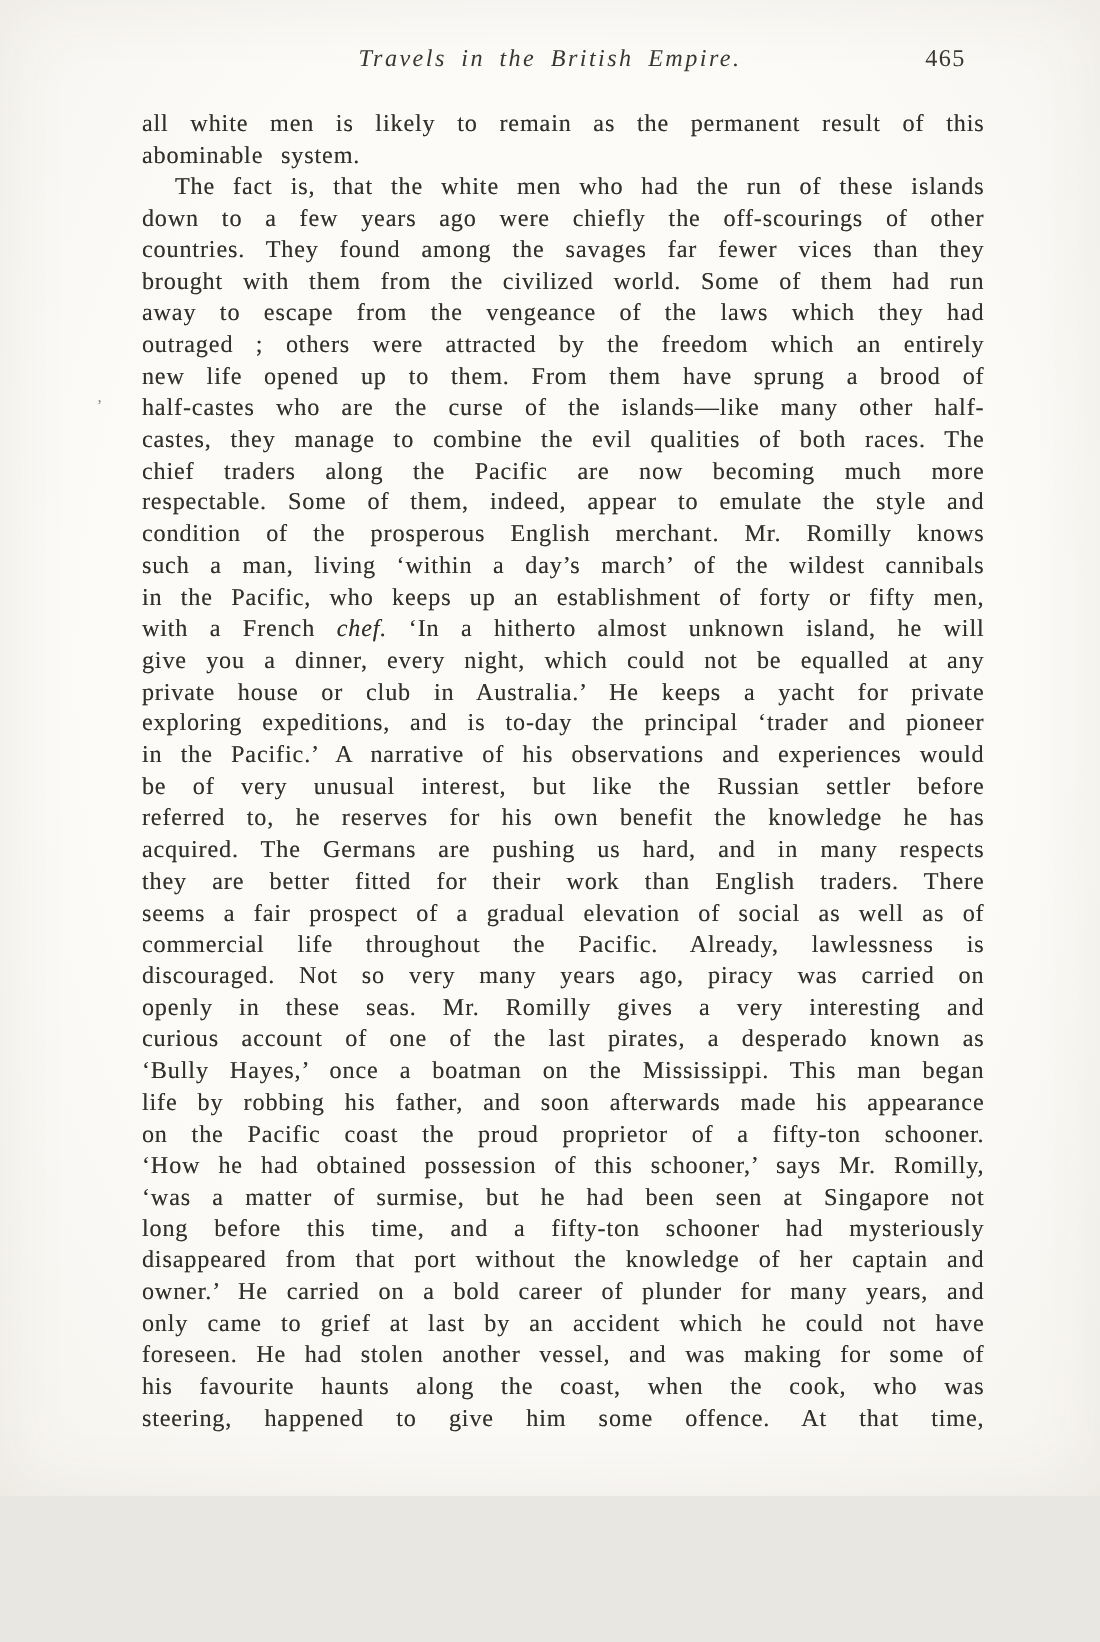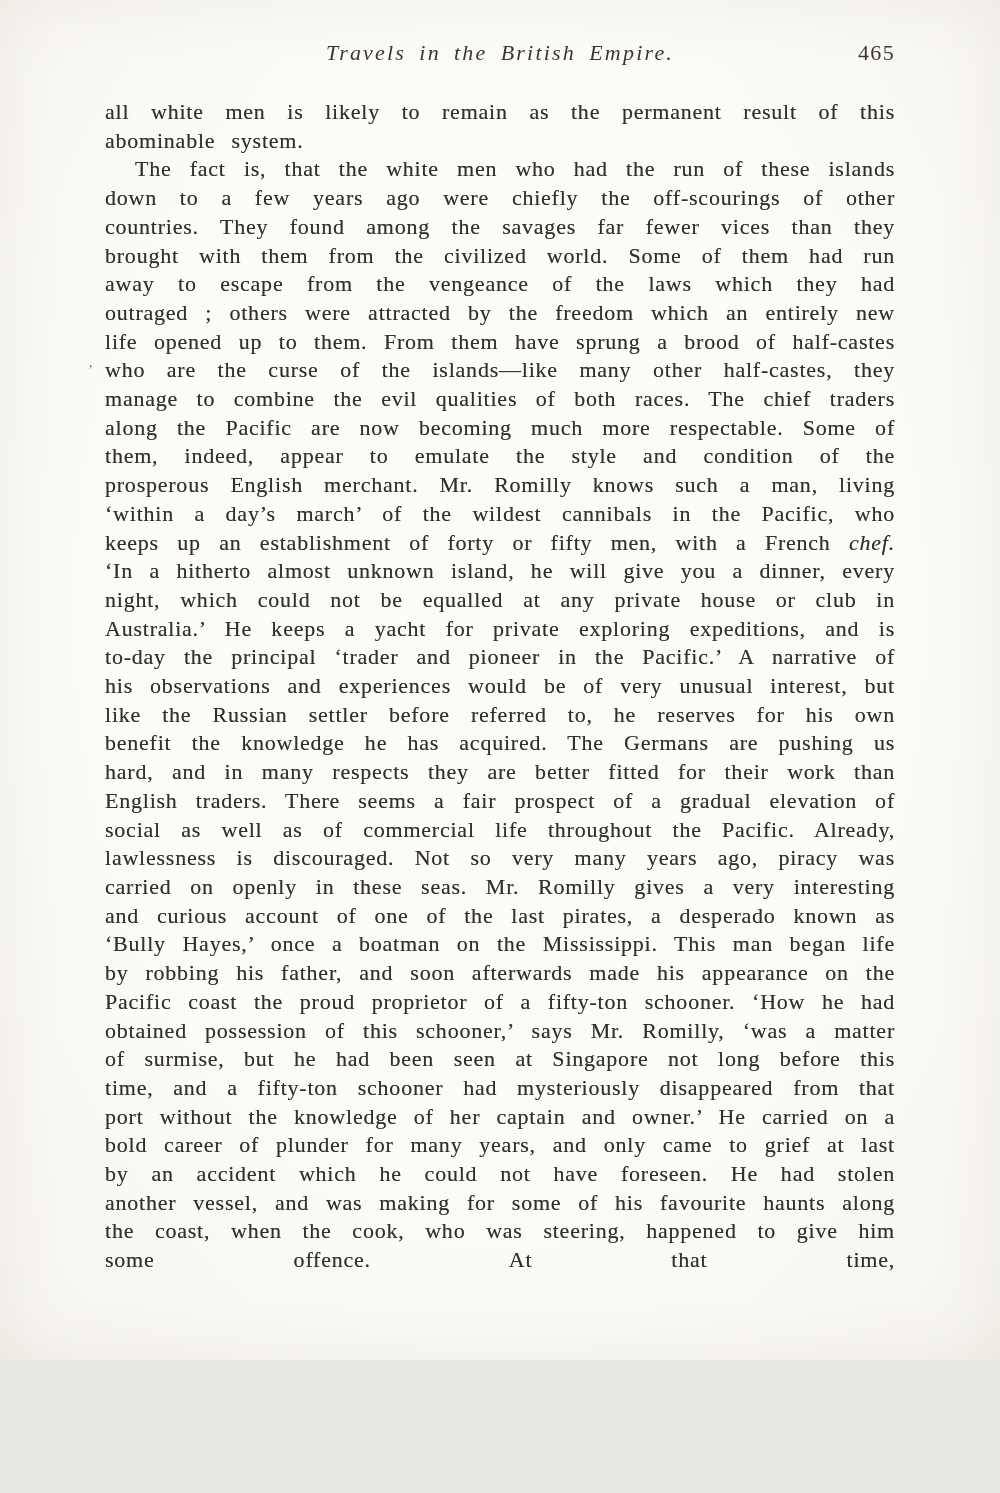--- a/index.html
+++ b/index.html
@@ -31,33 +31,34 @@
     right: 0;
     text-align: center;
     font-style: italic;
     font-size: 22px;
     letter-spacing: 0.10em;
     word-spacing: 0.25em;
     color: #3a3731;
   }
   .page-number {
     position: absolute;
-    right: 0;
+    right: 17px;
     top: 0;
     font-size: 22px;
     letter-spacing: 0.06em;
     color: #3a3731;
   }
   .text-block {
     font-size: 22px;
     line-height: 28.7px;
     text-align: justify;
     letter-spacing: 0.035em;
     word-spacing: 0.45em;
     text-shadow: 0 0 0.5px rgba(55, 50, 42, 0.55);
+    margin-left: 24px;
   }
   .para {
     margin: 0;
   }
   .para.indent {
     text-indent: 30px;
     text-align-last: justify;
   }
   .para em {
   }

